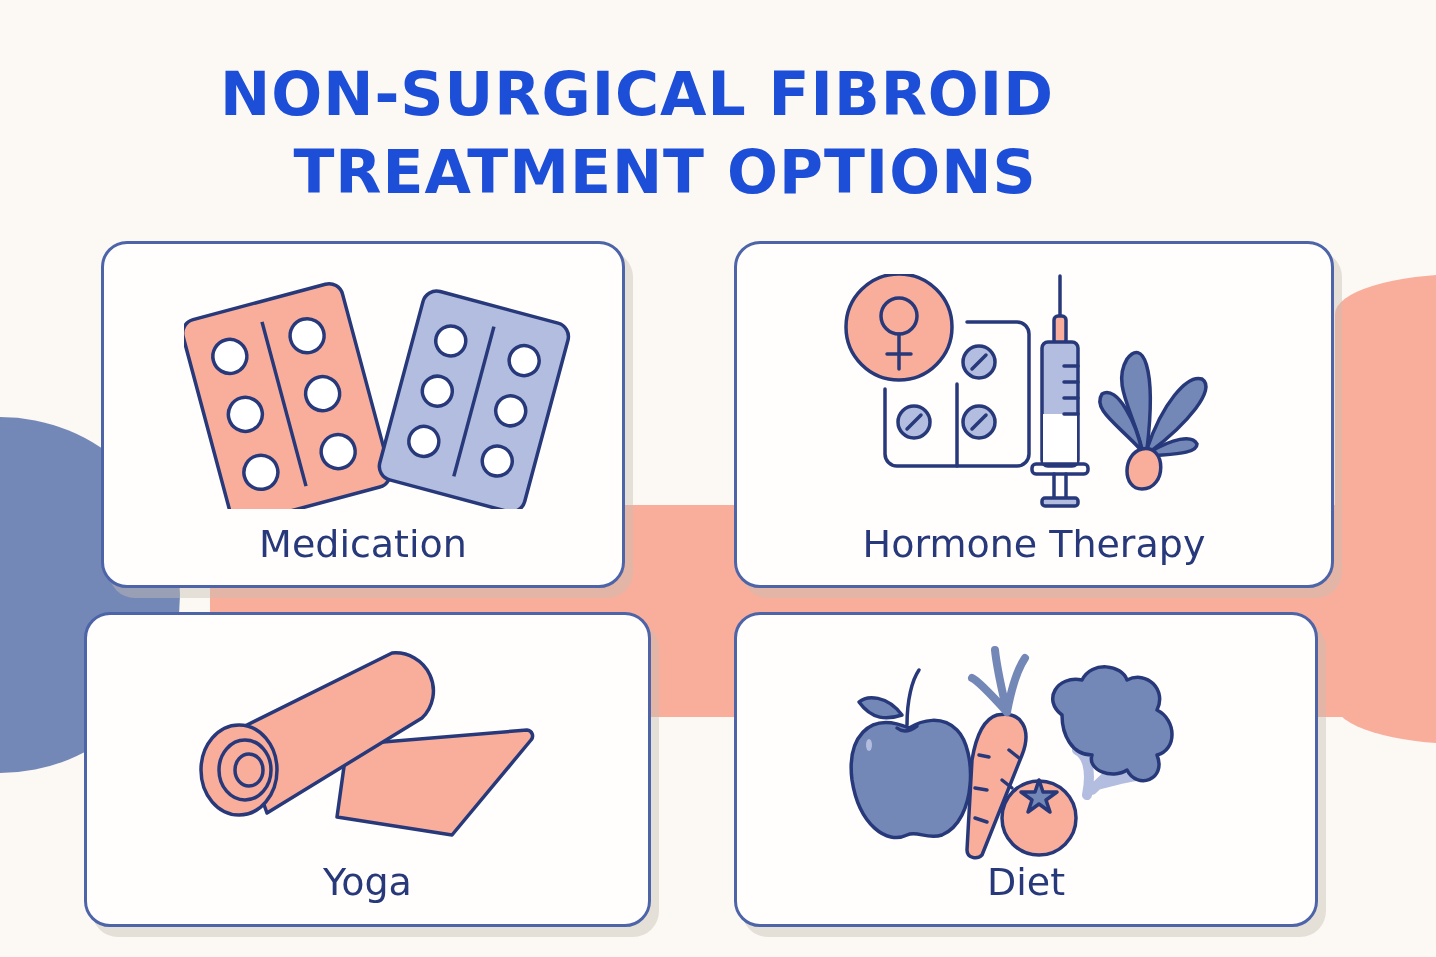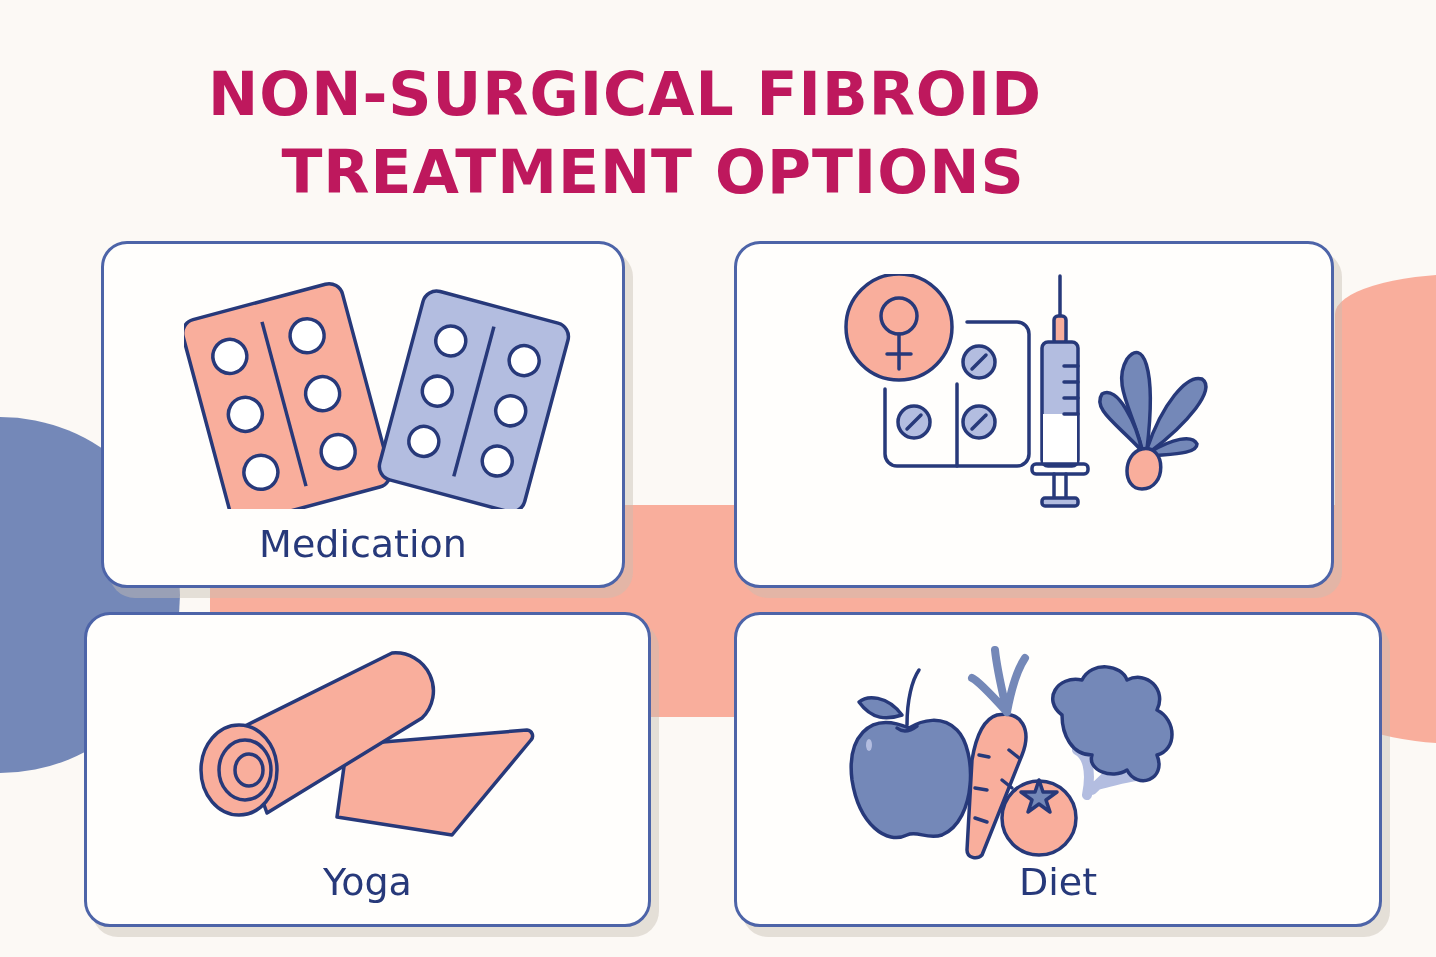--- a/index.html
+++ b/index.html
@@ -1,30 +1,30 @@
 <!DOCTYPE html>
 <html><head>
 <meta charset="utf-8">
 <style>
   * { box-sizing: border-box; margin: 0; padding: 0; }
   html, body { width: 1436px; height: 957px; overflow: hidden; }
   body { background: #fcf9f5; font-family: "DejaVu Sans", "Liberation Sans", sans-serif; position: relative; }
   .bg-blue { position: absolute; left: -180px; top: 417px; width: 360px; height: 356px; border-radius: 50%; background: #7488b8; }
   .bg-band { position: absolute; left: 210px; top: 505px; width: 1226px; height: 212px; background: #f9ae9c; }
   .bg-salmon { position: absolute; left: 1335px; top: 274px; width: 260px; height: 470px; border-radius: 130px 0 0 130px / 40px 0 0 40px; background: #f9ae9c; }
-  .title { position: absolute; left: 0; top: 55px; width: 1250px; text-align: center; color: #be185d; font-weight: bold; font-size: 60px; line-height: 78px; letter-spacing: 1px; }
+  .title { position: absolute; left: 12px; top: 55px; width: 1250px; text-align: center; color: #1d4ed8; font-weight: bold; font-size: 60px; line-height: 78px; letter-spacing: 1px; }
   .title .l1 { display: block; padding-left: 0; }
   .title .l2 { display: block; padding-left: 56px; }
   .card { position: absolute; background: #fffefc; border: 3px solid #4d64a8; border-radius: 26px; box-shadow: 8px 10px 0 rgba(200,190,180,0.45); }
   .card .label { position: absolute; left: 0; right: 0; text-align: center; color: #27397a; font-size: 38px; }
   .card svg { position: absolute; }
   #c1 { left: 101px; top: 241px; width: 524px; height: 347px; }
   #c2 { left: 734px; top: 241px; width: 600px; height: 347px; }
   #c3 { left: 84px; top: 612px; width: 567px; height: 315px; }
-  #c4 { left: 734px; top: 612px; width: 648px; height: 315px; }
+  #c4 { left: 734px; top: 612px; width: 584px; height: 315px; }
 </style>
 </head>
 <body>
 
 <div class="bg-blue"></div>
 <div class="bg-band"></div>
 <div class="bg-salmon"></div>
 
 <h1 class="title">
   <span class="l1">NON-SURGICAL FIBROID</span>
@@ -86,20 +86,21 @@
       <line x1="212" y1="200" x2="212" y2="225"></line>
         <line x1="224" y1="200" x2="224" y2="225"></line>
       <rect x="200" y="224" width="36" height="8" rx="3" fill="#b3bde0"></rect>
       <path d="M300 175 C290 135, 270 110, 285 85 C300 65, 315 90, 305 175 Z" fill="#7488b8"></path>
       <path d="M305 175 C320 130, 345 100, 360 105 C375 115, 345 150, 308 178 Z" fill="#7488b8"></path>
       <path d="M298 175 C275 150, 250 135, 260 120 C275 110, 295 150, 300 178 Z" fill="#7488b8"></path>
       <path d="M308 178 C330 165, 350 160, 355 170 C355 180, 330 180, 310 182 Z" fill="#7488b8"></path>
       <path d="M300 175 C325 170, 325 215, 300 215 C280 215, 280 180, 300 175 Z" fill="#f9ae9c"></path>
     </g>
   </svg>
+  <div class="label" style="top:278px">Hormone Therapy</div>
 </div>
 
 <div class="card" id="c3">
   <svg style="left:110px;top:30px" width="360" height="200" viewBox="0 0 360 200">
     <g stroke="#27397a" stroke-width="3.5" fill="#f9ae9c" stroke-linejoin="round">
       <path d="M150 100 L330 85 a6 6 0 0 1 4 10 L255 190 L140 172 Z"></path>
       <path d="M40 85 L195 8 a38 38 0 0 1 30 65 L70 168 Z"></path>
       <ellipse cx="42" cy="125" rx="38" ry="45"></ellipse>
       <ellipse cx="48" cy="125" rx="26" ry="30"></ellipse>
       <ellipse cx="52" cy="125" rx="14" ry="16"></ellipse>

